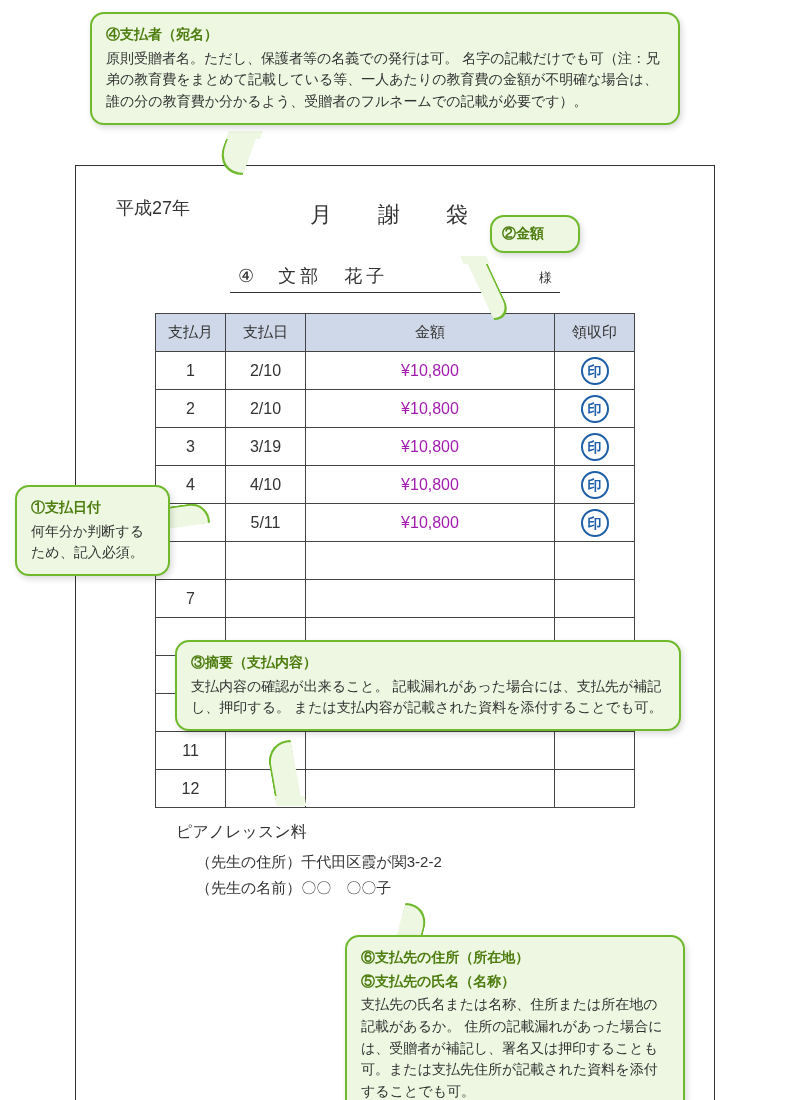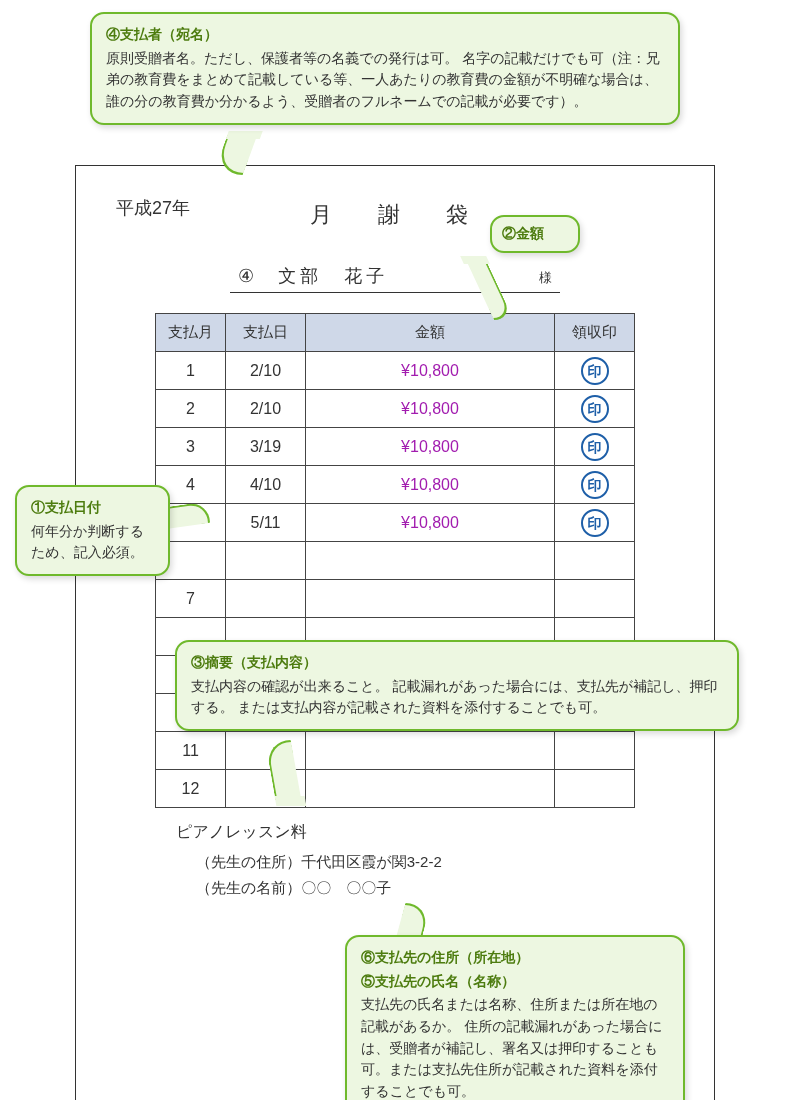--- a/index.html
+++ b/index.html
@@ -98,21 +98,21 @@
   .callout .head {
     color: #4d7c0f;
     font-weight: bold;
     margin-bottom: 2px;
   }
   
   #co4 { left:90px; top:12px; width:590px; }
   #co2 { left:490px; top:215px; width:90px; padding:6px 10px; text-align:left; }
   #co2 .head{margin:0;}
   #co1 { left:15px; top:485px; width:155px; }
-  #co3 { left:175px; top:640px; width:564px; }
+  #co3 { left:175px; top:640px; width:506px; }
   #co56{ left:345px; top:935px; width:340px; }
   
   .tail {
     position:absolute;
     background:#EDF7E1;
     border:2px solid #6FB92C;
   }
   #tail4 {
     left:220px; top:135px;
     width:30px; height:40px;

